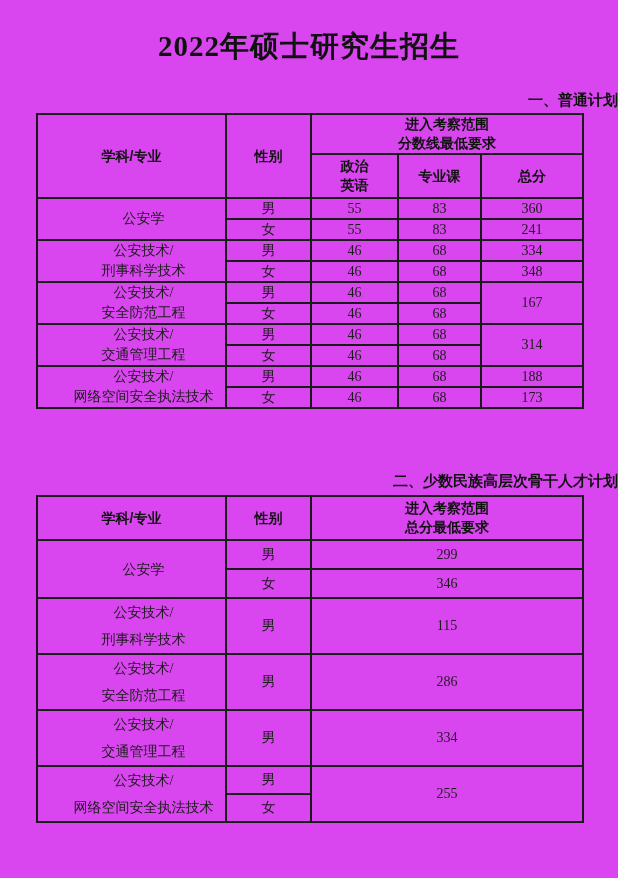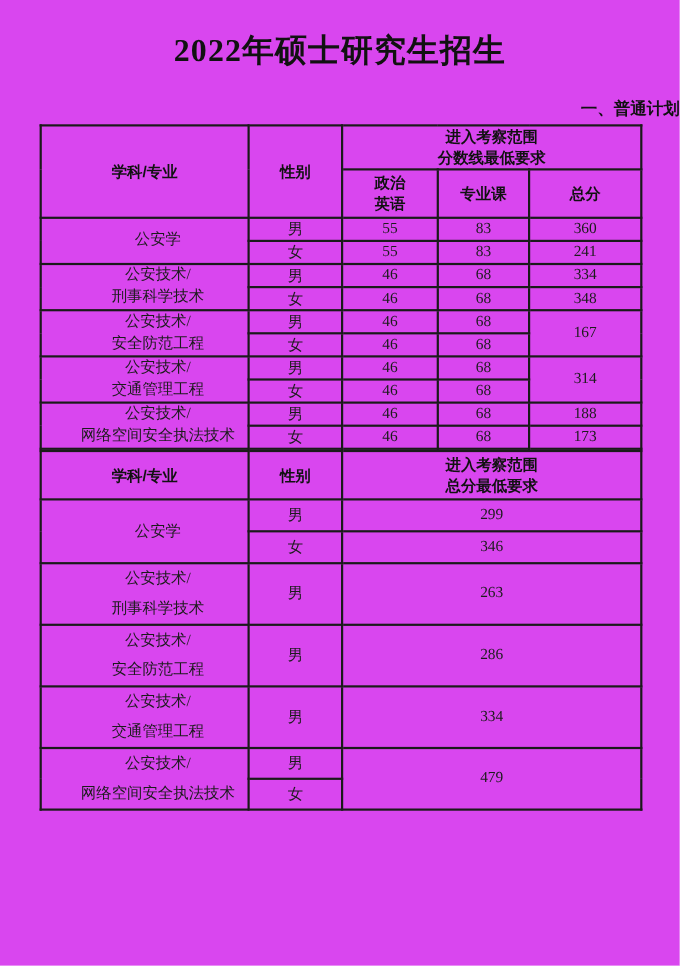--- a/index.html
+++ b/index.html
@@ -176,20 +176,21 @@
       </tr>
       <tr>
         <td>女</td>
         <td>46</td>
         <td>68</td>
         <td>173</td>
       </tr>
     </tbody>
   </table>
 
+  <div class="section-heading second">二、少数民族高层次骨干人才计划</div>
 
   <table class="score-table" id="plan2-table">
     <colgroup>
       <col style="width:189px">
         <col style="width:85px">
         <col style="width:272px">
     </colgroup>
     <thead>
       <tr>
         <th>学科/专业</th>
@@ -206,42 +207,42 @@
       </tr>
       <tr class="r-std">
         <td>女</td>
         <td>346</td>
       </tr>
 
       <tr class="r-tall">
         <td class="subject-cell">公安技术/
 刑事科学技术</td>
         <td>男</td>
-        <td>263</td>
+        <td>115</td>
       </tr>
 
       <tr class="r-tall">
         <td class="subject-cell">公安技术/
 安全防范工程</td>
         <td>男</td>
         <td>286</td>
       </tr>
 
       <tr class="r-tall">
         <td class="subject-cell">公安技术/
 交通管理工程</td>
         <td>男</td>
         <td>334</td>
       </tr>
 
       <tr class="r-half">
         <td rowspan="2" class="subject-cell">公安技术/
 网络空间安全执法技术</td>
         <td>男</td>
-        <td rowspan="2">479</td>
+        <td rowspan="2">255</td>
       </tr>
       <tr class="r-half">
         <td>女</td>
       </tr>
     </tbody>
   </table>
 
 </div>
 
 </body></html>

